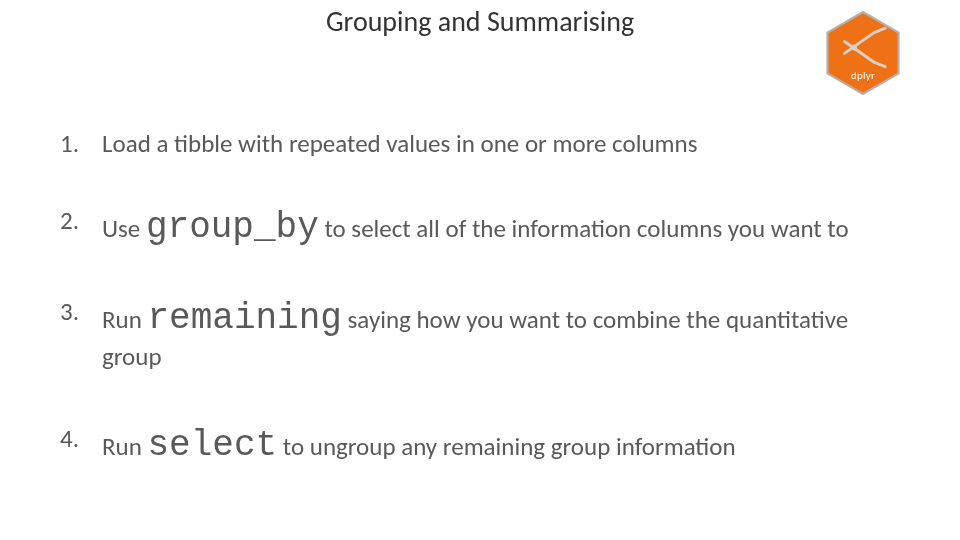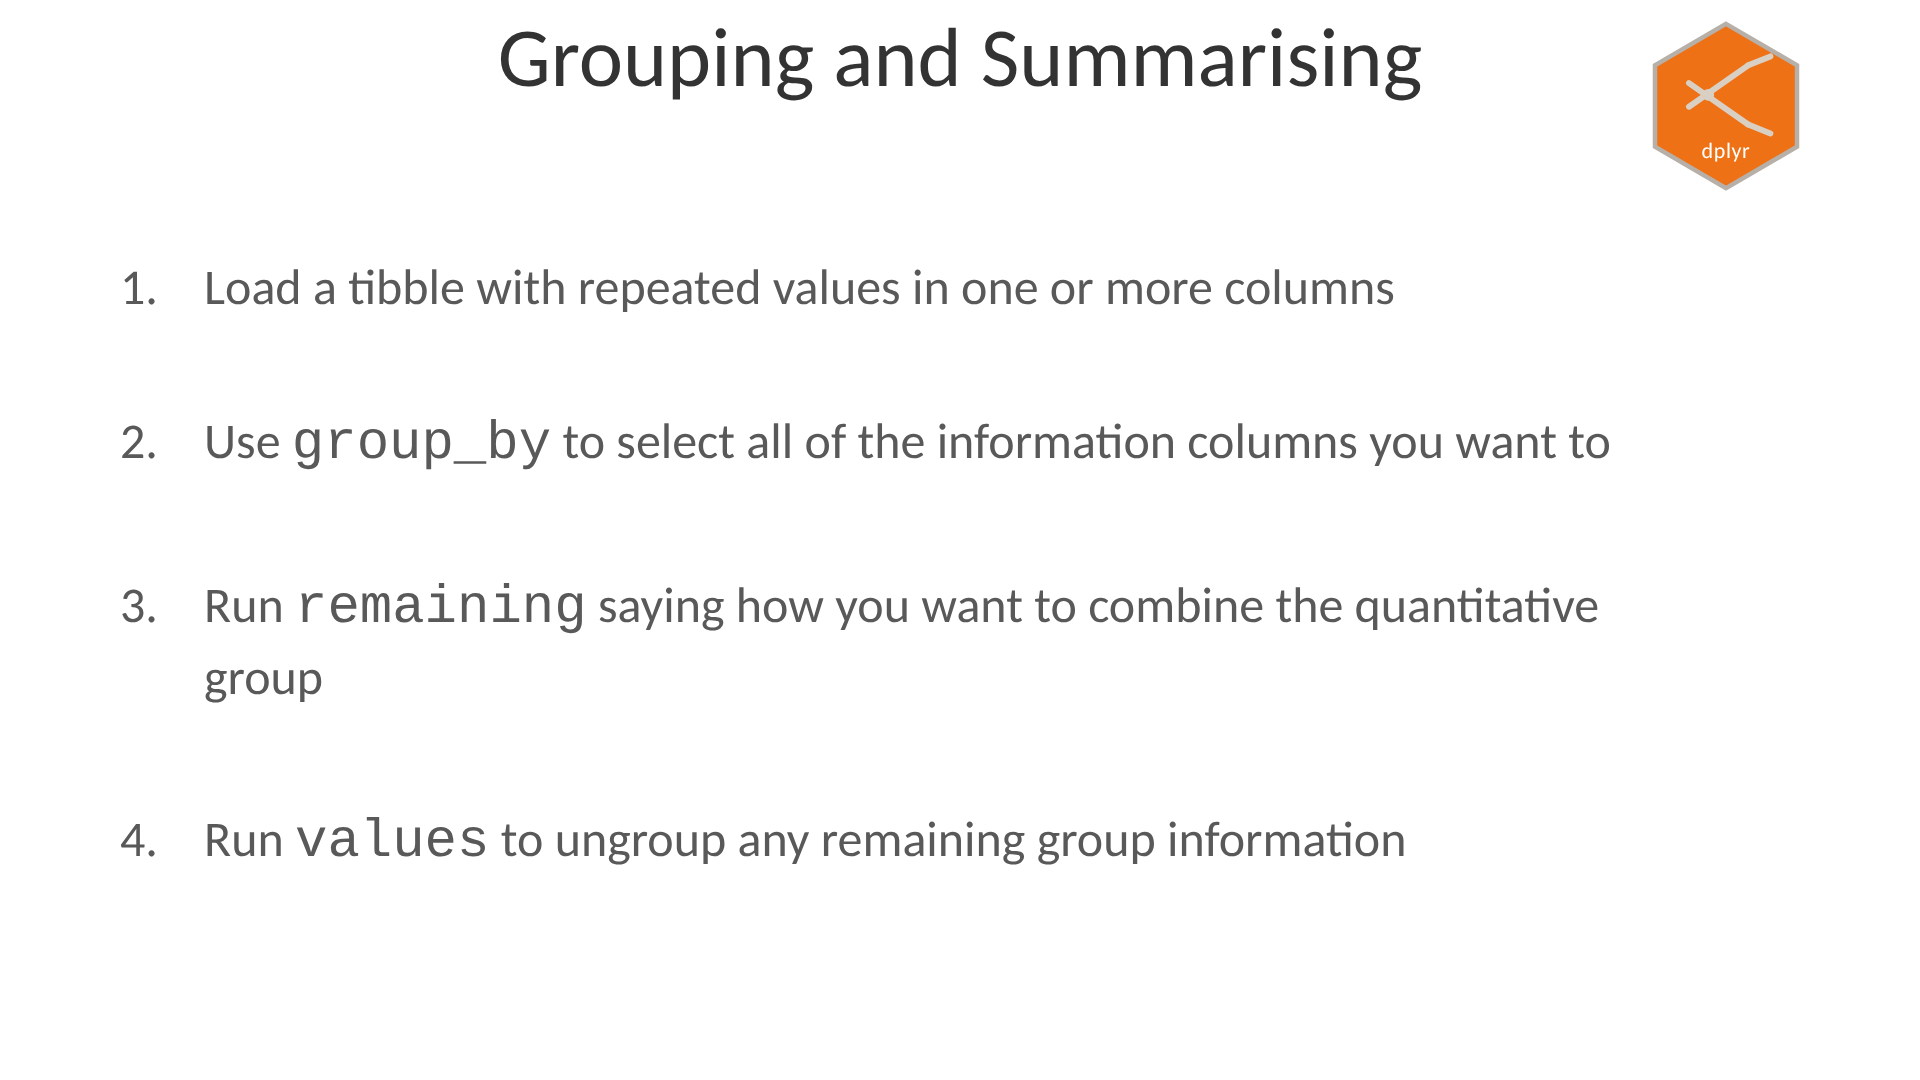--- a/index.html
+++ b/index.html
@@ -19,21 +19,21 @@
     height: 540px;
     box-sizing: border-box;
   }
 
   .title {
     position: absolute;
     top: 6px;
     left: 0;
     width: 960px;
     text-align: center;
-    font-size: 42px;
+    font-size: 28px;
     line-height: 1.15;
     color: #333333;
     font-weight: 400;
   }
 
   
   .hex {
     position: absolute;
     top: 10px;
     right: 60px;
@@ -73,21 +73,21 @@
   .num {
     width: 42px;
     flex: 0 0 42px;
     color: #595959;
   }
 
   .text { flex: 1; }
 
   .code {
     font-family: "Courier New", Courier, monospace;
-    font-size: 27px;
+    font-size: 36px;
     color: #595959;
   }
 </style>
 </head>
 <body>
 
 <div class="slide">
 
   <div class="title">
     <span>Grouping and Summarising</span><br>
@@ -126,18 +126,18 @@
       <div class="num">3.</div>
       <div class="text">
         <span>Run </span><span class="code">remaining</span><span> saying how you want to combine the quantitative </span><br>
         <span>group</span>
       </div>
     </div>
 
     <div class="item">
       <div class="num">4.</div>
       <div class="text">
-        <span>Run </span><span class="code">values</span><span> to ungroup any remaining group information</span>
+        <span>Run </span><span class="code">select</span><span> to ungroup any remaining group information</span>
       </div>
     </div>
 
   </div>
 </div>
 
 </body></html>

